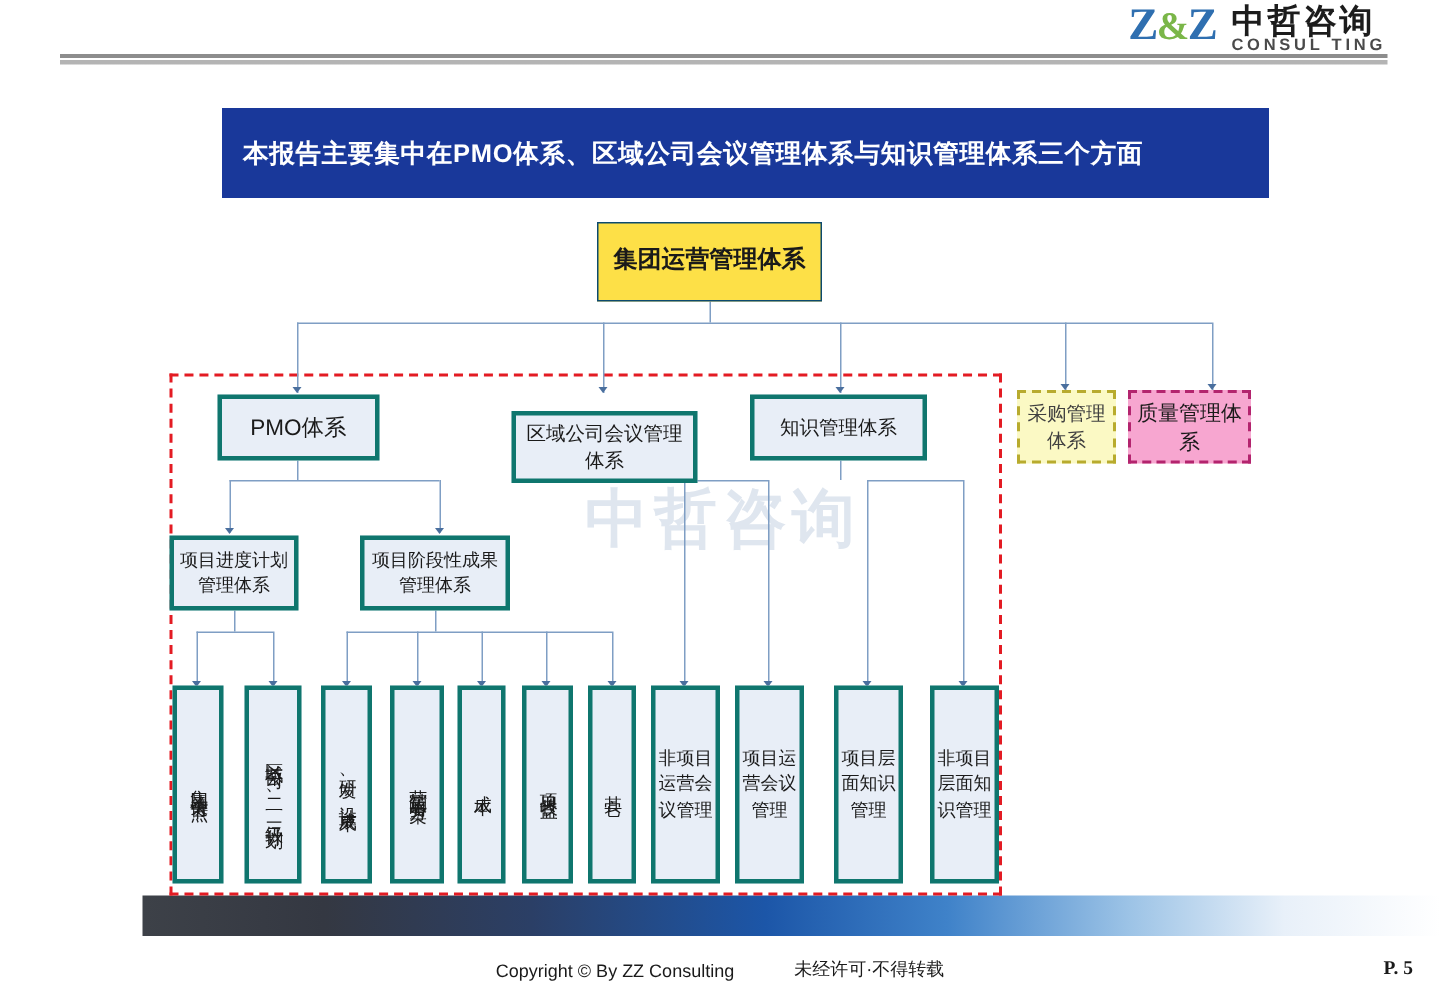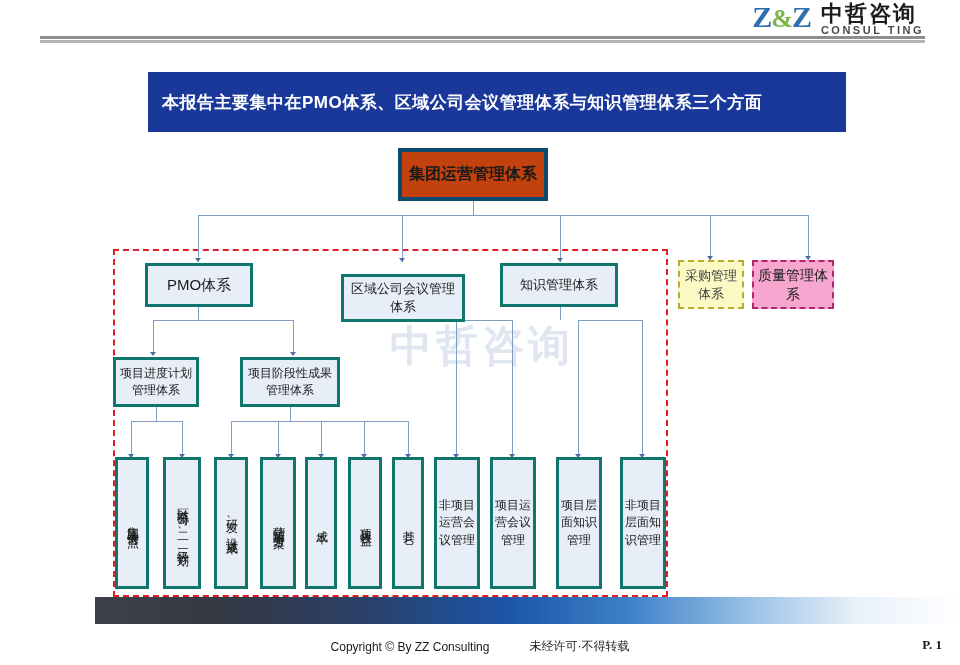--- a/index.html
+++ b/index.html
@@ -29,21 +29,21 @@
   .banner-txt{color:#ffffff;font-size:17px;font-weight:700;letter-spacing:.5px;padding-left:14px;}
 
   
   .watermark{position:absolute;left:390px;top:318px;font-size:42px;font-weight:700;
     color:#dfe6ef;letter-spacing:4px;pointer-events:none;z-index:1;}
 
   
   .node{position:absolute;box-sizing:border-box;display:flex;align-items:center;
     justify-content:center;text-align:center;z-index:3;}
   .nd-blue{background:#e8eef7;border:3px solid #0f766e;color:#1a1a1a;}
-  .nd-orange{background:#c2410c;border:4px solid #0c4a6e;color:#1a1a1a;}
+  .nd-orange{background:#fde047;border:1px solid #0c4a6e;color:#1a1a1a;}
   .nd-yellow{background:#fbf9c4;border:2px dashed #b8ab2e;color:#404040;}
   .nd-pink{background:#f7a6d0;border:2px dashed #b3246e;color:#1a1a1a;}
   .vtext{writing-mode:vertical-rl;text-orientation:upright;letter-spacing:2px;line-height:1.15;}
 
   
   .ln{position:absolute;background:#7f9ec4;z-index:2;}
   .lnh{height:1px;}
   .lnv{width:1px;}
   .arw{position:absolute;width:0;height:0;z-index:2;
     border-left:3px solid transparent;border-right:3px solid transparent;
@@ -217,15 +217,15 @@
 
   <div class="node nd-blue" style="left:556px;top:457px;width:46px;height:132px;font-size:12px;line-height:1.45;padding:0 2px;">
     <span>项目层面知识管理</span>
   </div>
 
   <div class="botbar"></div>
   <div class="foot">
     <span>Copyright © By  ZZ Consulting</span>
     <span>未经许可·不得转载</span>
   </div>
-  <div class="pno">P. 1</div>
+  <div class="pno">P. 5</div>
 
 </div>
 
 </body></html>

